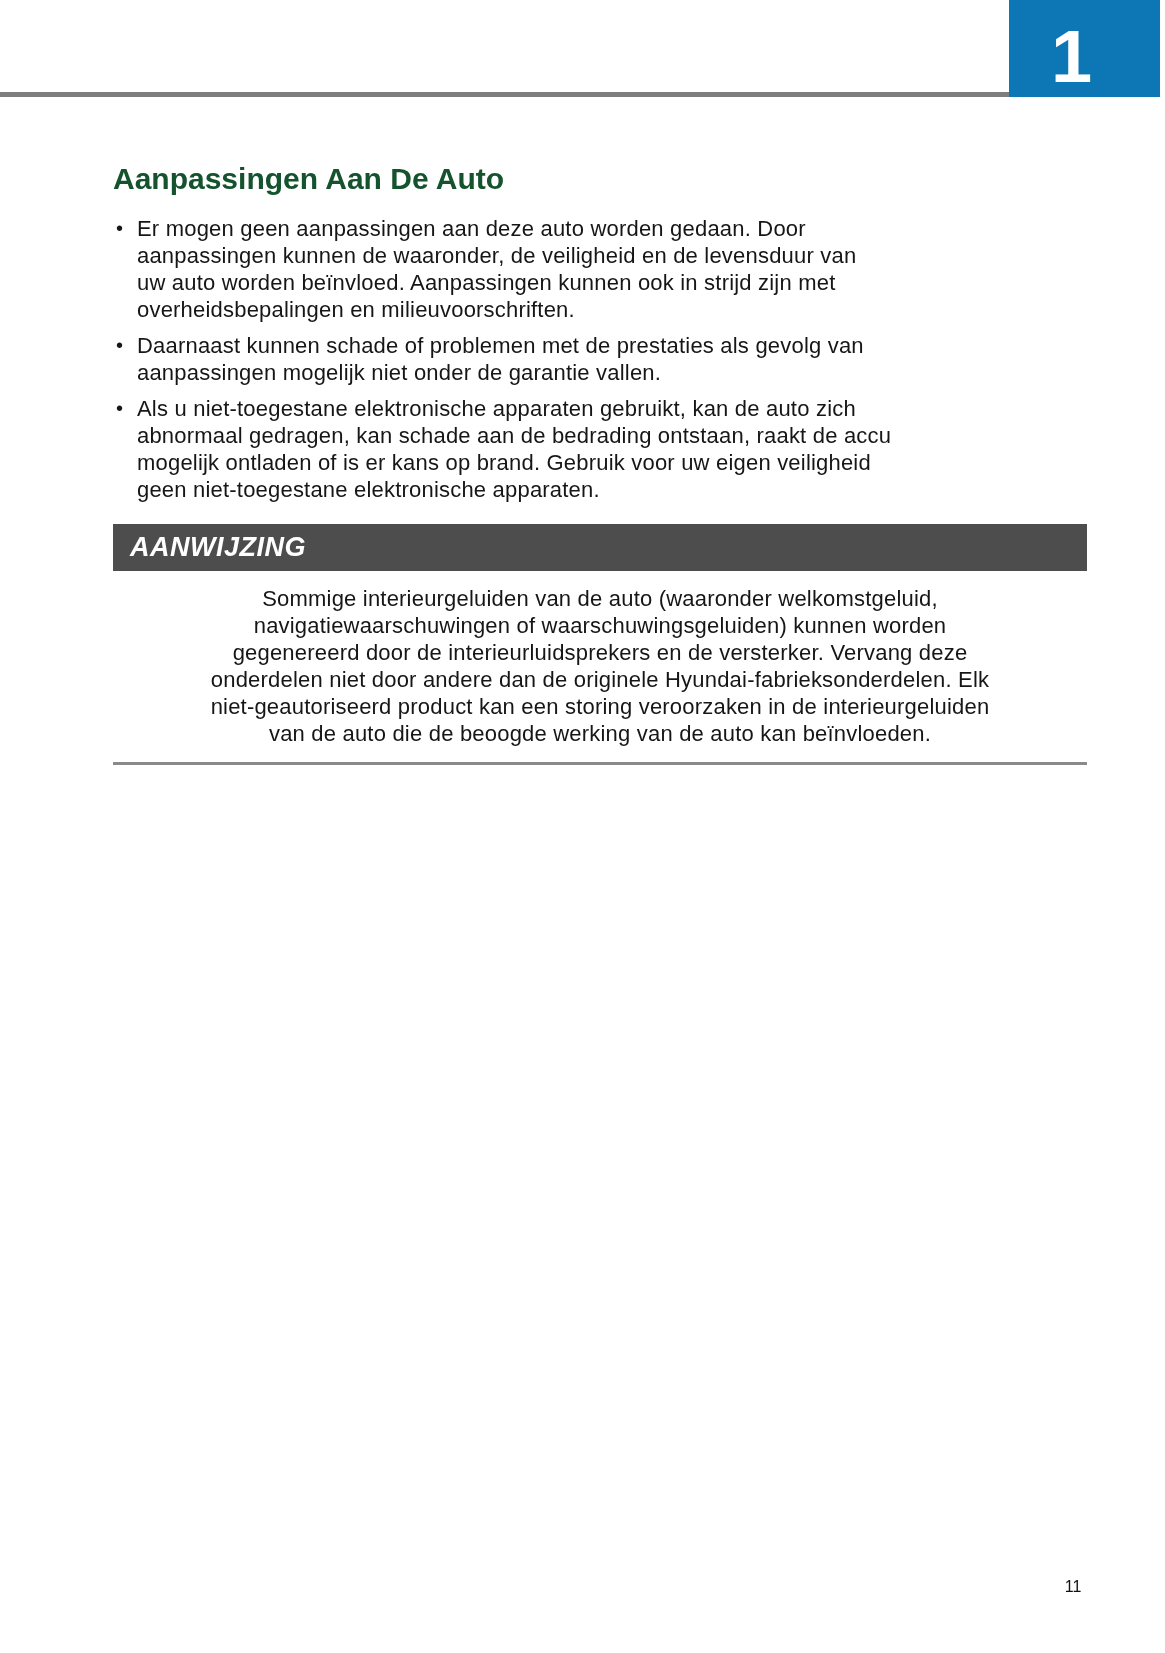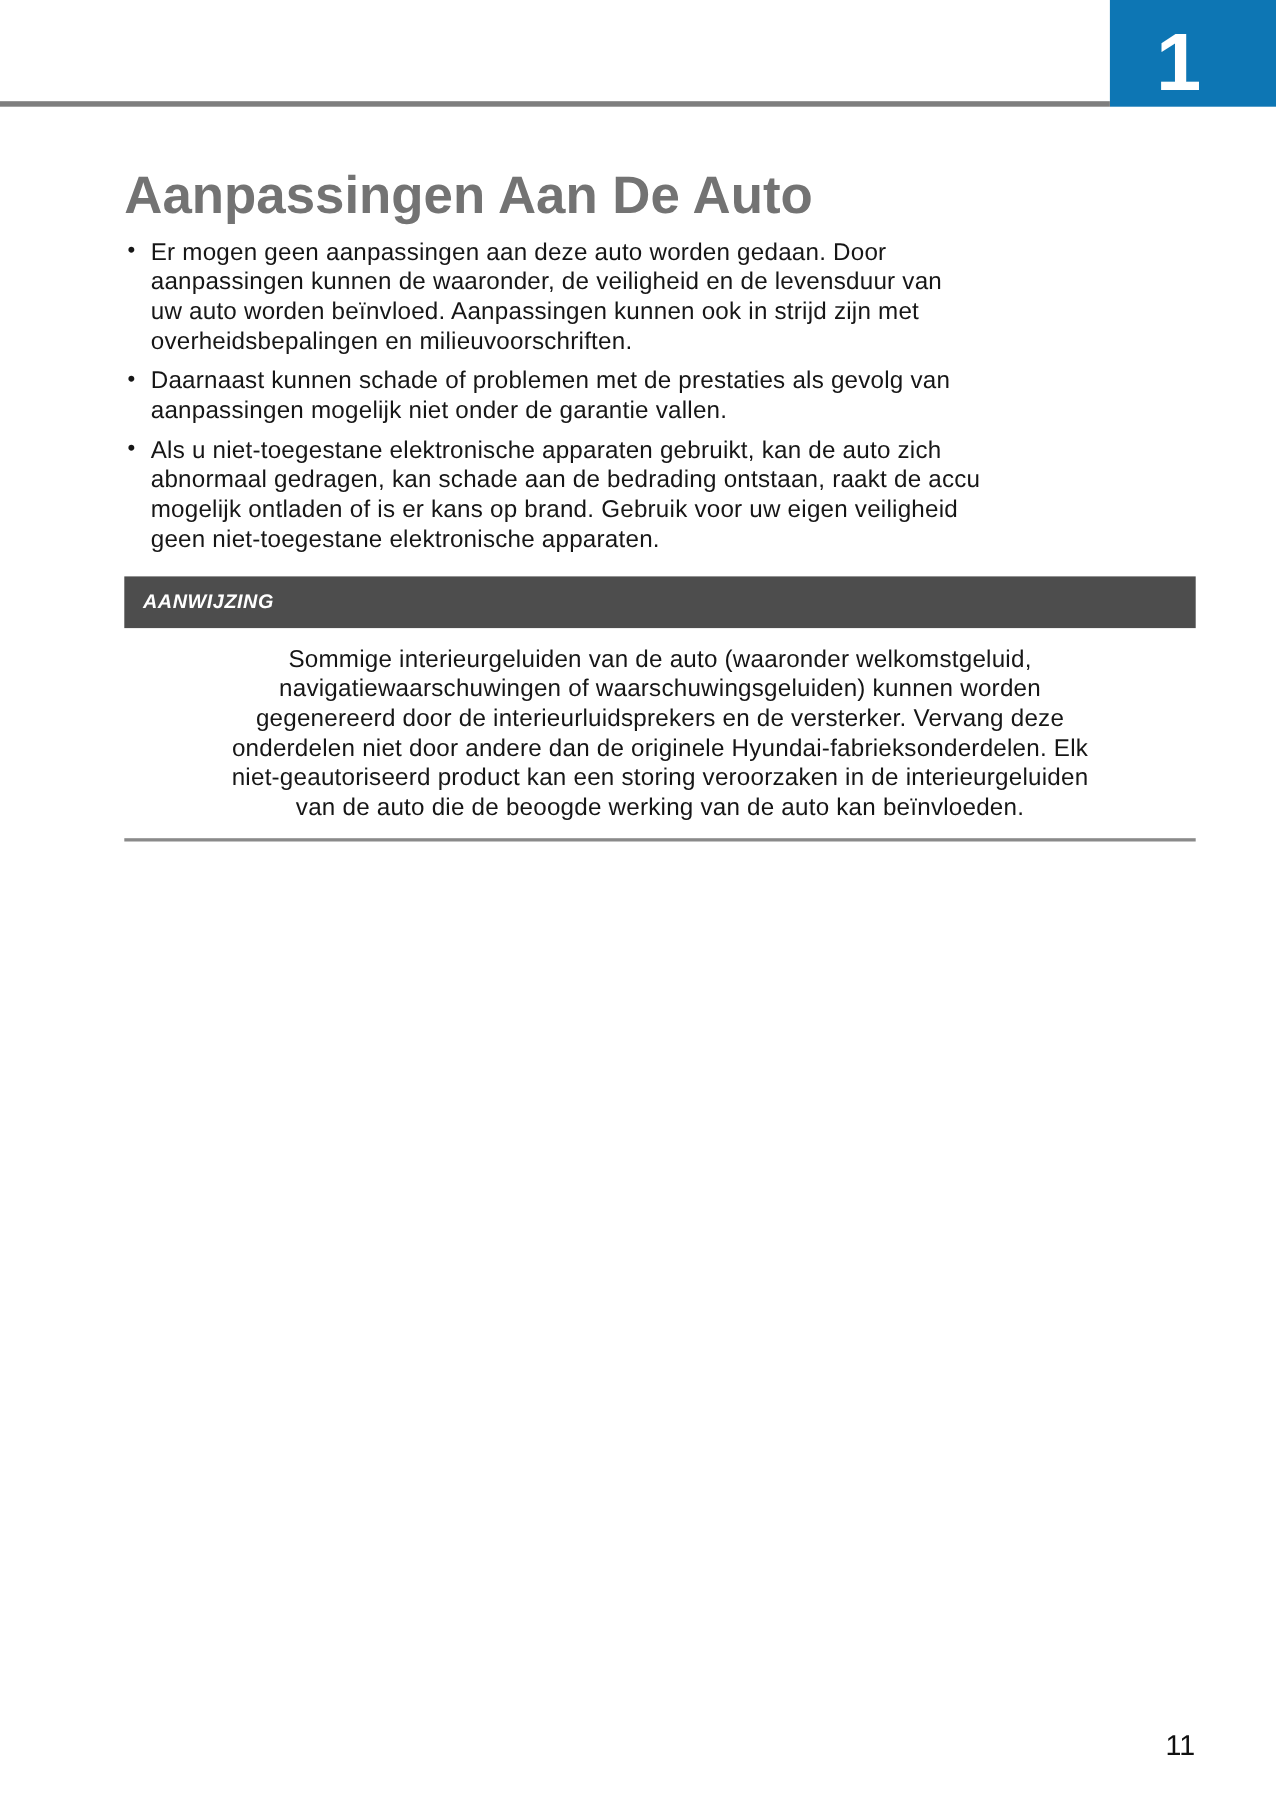--- a/index.html
+++ b/index.html
@@ -53,24 +53,24 @@
   
   .content {
     position: absolute;
     left: 113px;
     top: 0;
     width: 974px;
   }
 
   h1.page-title {
     margin-top: 156px;
-    font-size: 48px;
+    font-size: 30px;
     line-height: 46px;
     font-weight: bold;
-    color: #737373;
+    color: #14532d;
     letter-spacing: 0;
   }
 
   ul.bullet-list {
     list-style: none;
     margin-top: 13px;
   }
   ul.bullet-list li {
     position: relative;
     padding-left: 24px;
@@ -93,21 +93,21 @@
     width: 974px;
     height: 47px;
     background: #4d4d4d;
     display: flex;
     align-items: center;
   }
   .notice-label {
     color: #ffffff;
     font-style: italic;
     font-weight: bold;
-    font-size: 18px;
+    font-size: 27px;
     padding-left: 17px;
     letter-spacing: 0.5px;
   }
 
   .notice-body {
     margin-top: 14px;
     font-size: 22px;
     line-height: 27px;
     letter-spacing: 0.2px;
     text-align: center;
@@ -119,21 +119,21 @@
     height: 3px;
     background: #8a8a8a;
   }
 
   .page-number {
     position: absolute;
     left: 1053px;
     top: 1573px;
     width: 40px;
     text-align: center;
-    font-size: 26px;
+    font-size: 16px;
     line-height: 27px;
     color: #111111;
   }
 </style>
 </head>
 <body>
 
 <div class="page">
 
   <div class="chapter-tab">

